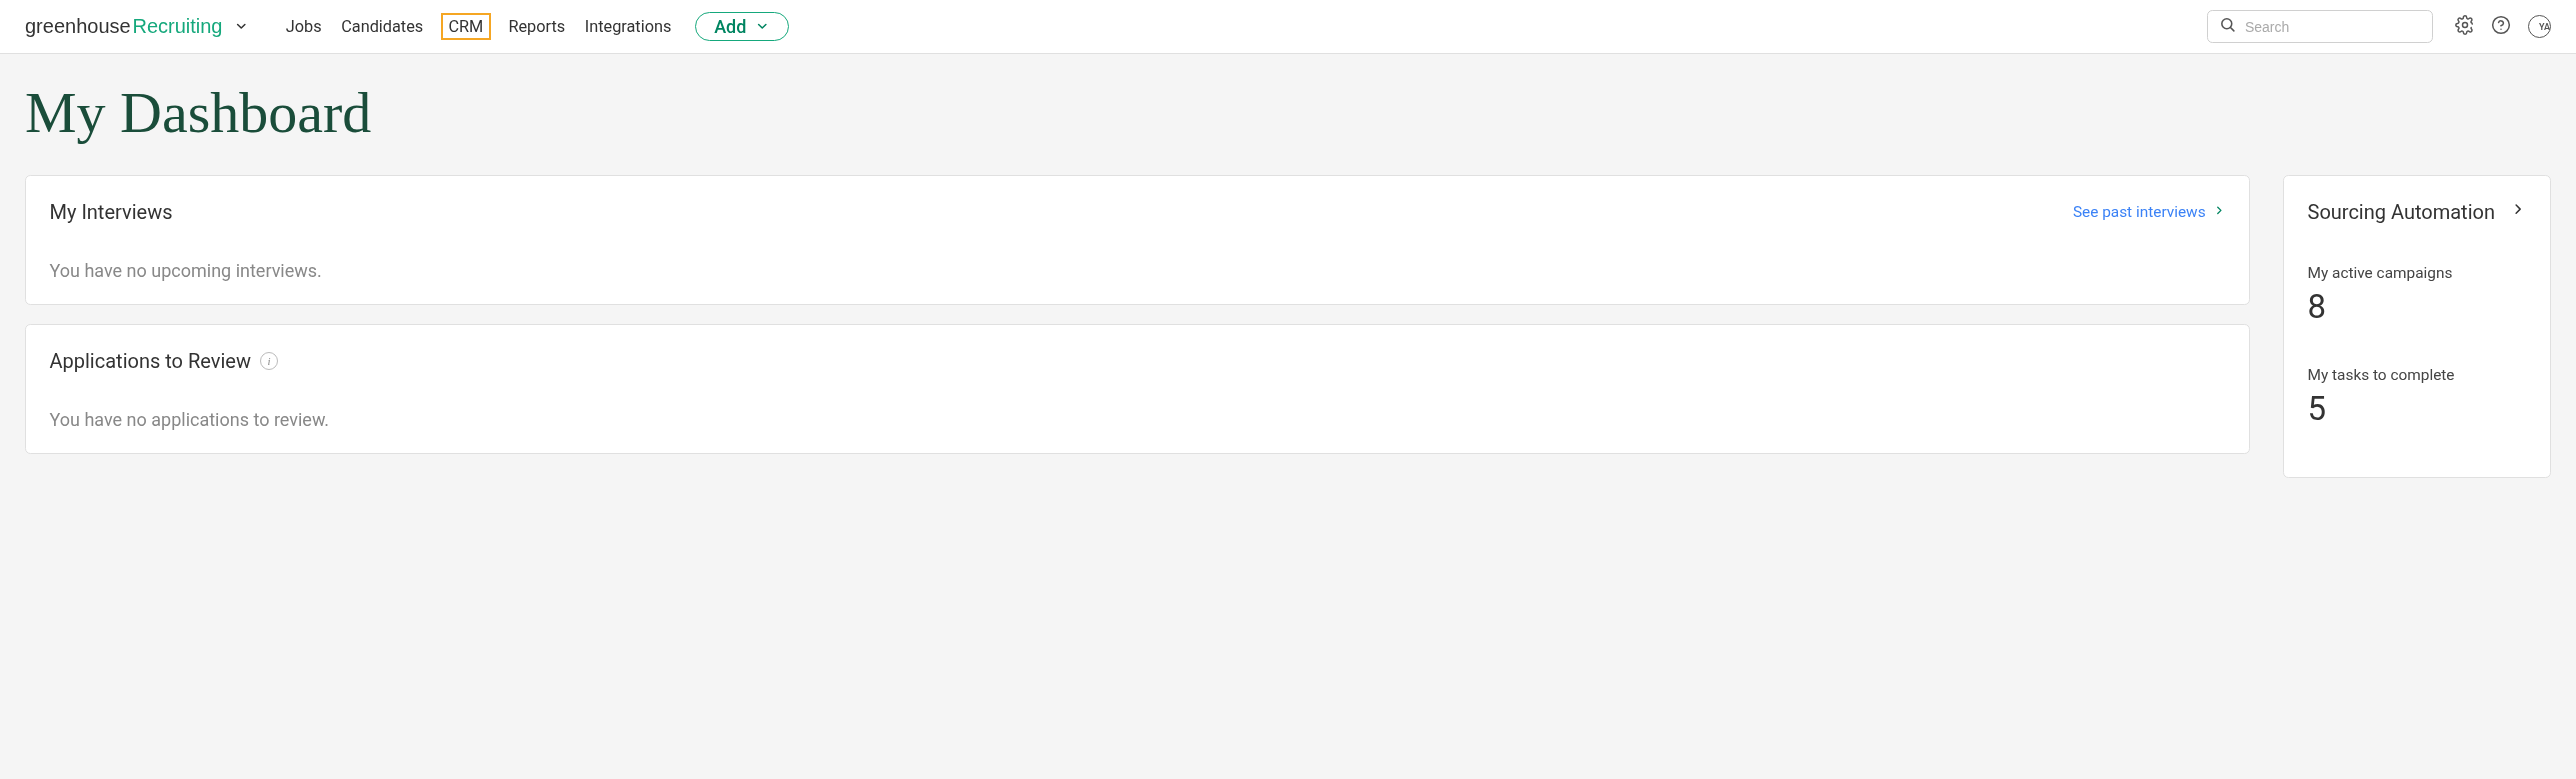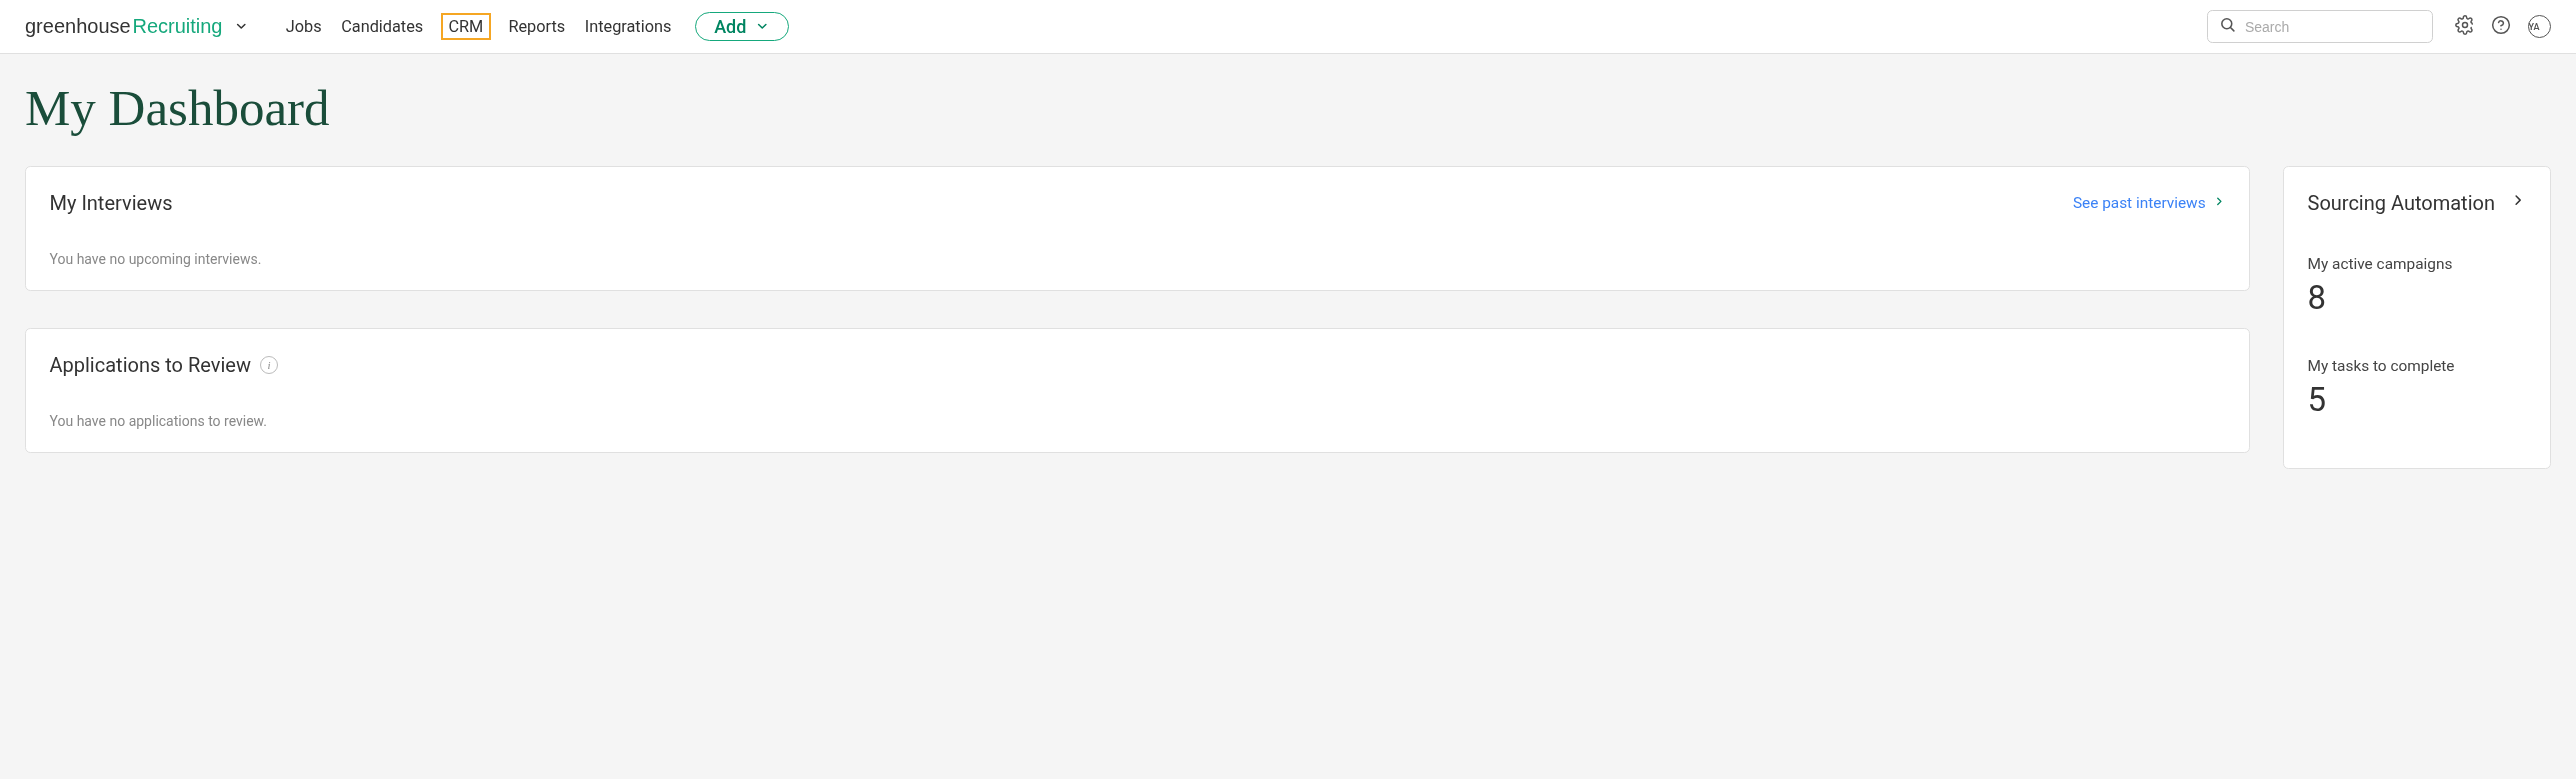--- a/index.html
+++ b/index.html
@@ -108,46 +108,46 @@
       align-items: center;
       justify-content: center;
     }
     .avatar {
       width: 23.5px;
       height: 23.5px;
       border: 1.4px solid #555;
       border-radius: 50%;
       display: flex;
       align-items: center;
-      justify-content: flex-start;
+      justify-content: flex-end;
       font-size: 9px;
       font-weight: 600;
       color: #555;
       cursor: pointer;
     }
     .page {
       padding: 25px;
     }
     .page-title {
       font-family: Georgia, "Times New Roman", serif;
-      font-size: 51px;
+      font-size: 58px;
       font-weight: 400;
       color: #1a4d3a;
       margin-bottom: 29px;
     }
     .layout {
       display: flex;
       gap: 33px;
       align-items: flex-start;
     }
     .main-col {
       flex: 1;
       display: flex;
       flex-direction: column;
-      gap: 37px;
+      gap: 19px;
     }
     .side-col {
       width: 268px;
     }
     .card {
       background: #fff;
       border: 0.9px solid #e0e0e0;
       border-radius: 5.4px;
       padding: 23.5px;
     }
@@ -168,21 +168,21 @@
     .card-link {
       color: #3b82f6;
       font-size: 15.4px;
       display: flex;
       align-items: center;
       gap: 7.2px;
       cursor: pointer;
     }
     .card-empty {
       color: #888;
-      font-size: 14px;
+      font-size: 18px;
       margin-top: 24px;
     }
     .side-head {
       display: flex;
       align-items: center;
       justify-content: space-between;
       margin-bottom: 36px;
       cursor: pointer;
     }
     .side-title {

